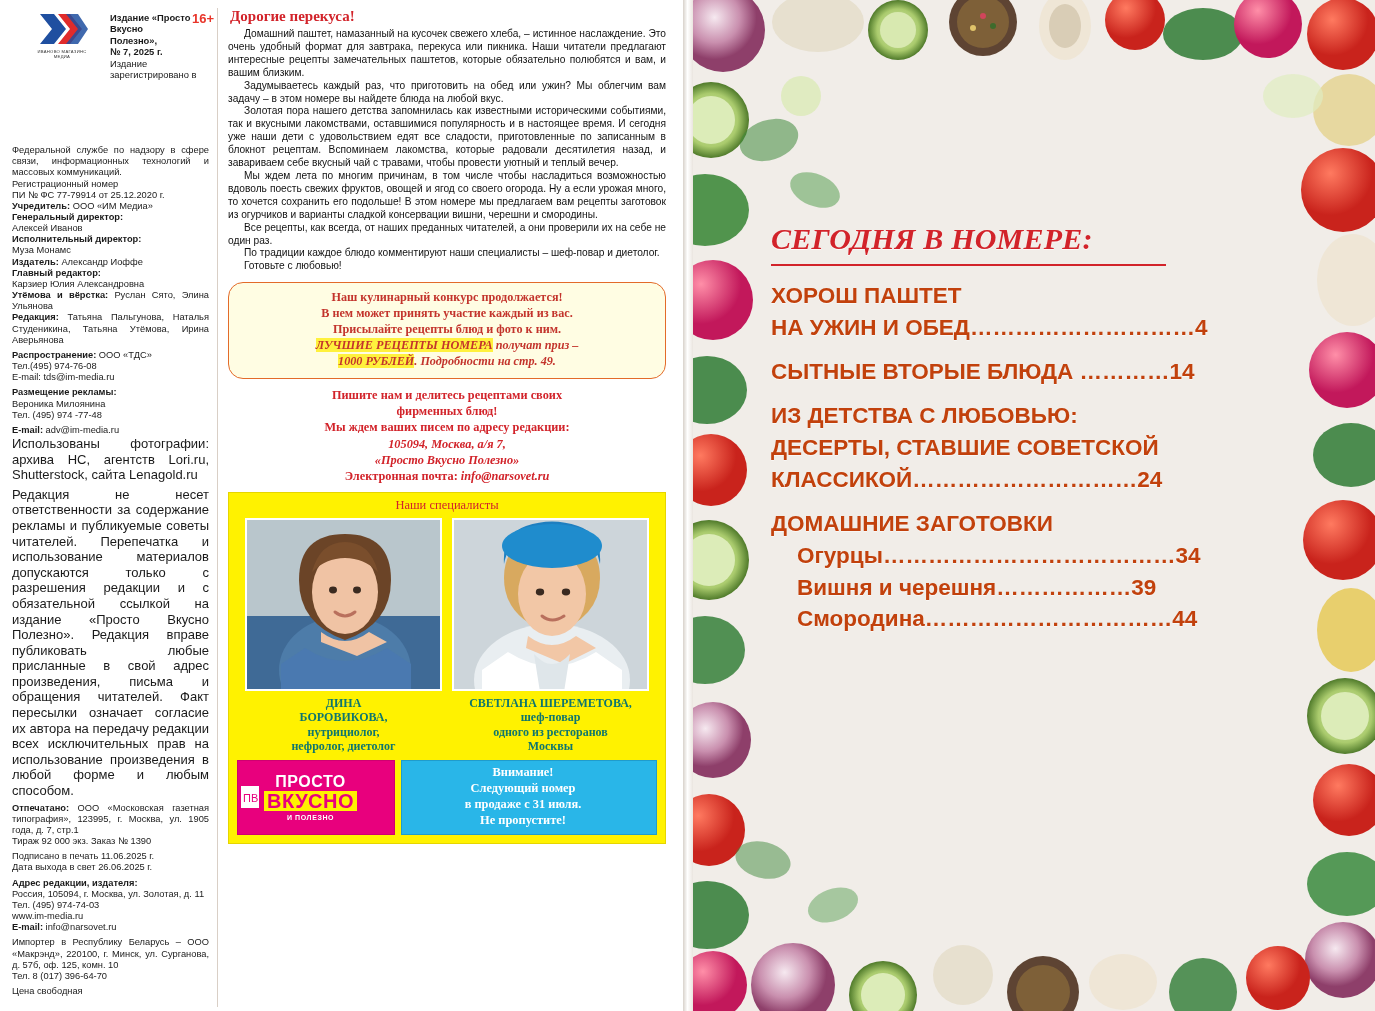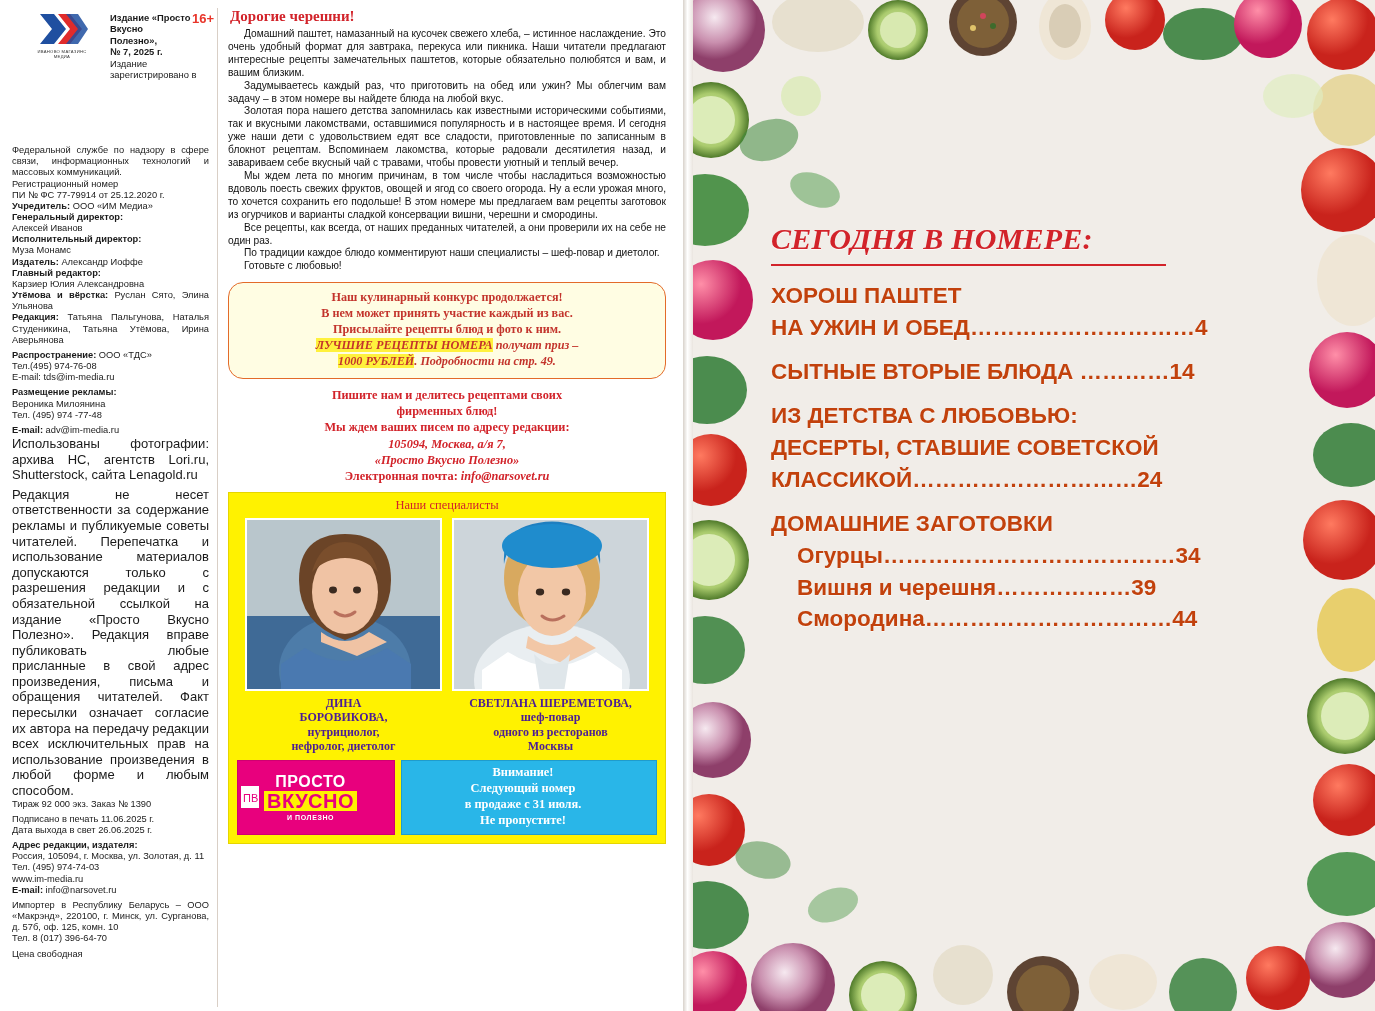--- a/index.html
+++ b/index.html
@@ -82,21 +82,21 @@
     color:#d2232a; font-weight:normal; font-size:12.5px; margin-bottom:5px;
     font-family:"Liberation Serif", serif;
   }
   .spec-row { display:flex; gap:10px; justify-content:center; }
   .spec-card { width:197px; }
   .photo {
     width:197px; height:173px; border:2px solid #ffffff; overflow:hidden; position:relative;
     background:#cfd6da;
   }
   .spec-name {
-    margin-top:5px; color:#4c1d95; font-weight:bold; font-size:12px; line-height:1.22;
+    margin-top:5px; color:#0f766e; font-weight:bold; font-size:12px; line-height:1.22;
     font-family:"Liberation Serif", serif;
   }
   .footer-strip { margin-top:6px; display:flex; gap:6px; align-items:stretch; }
   .brand-logo {
     width:158px; background:#e8007d; position:relative; overflow:hidden;
     border:1px solid #cf0070; display:flex; align-items:center;
   }
   .brand-logo .bl-left {
     width:24px; height:100%; background:#e8007d; display:flex; align-items:center; justify-content:center;
   }
@@ -191,37 +191,38 @@
         <p class="kv"><b>Редакция:</b><span> Татьяна Пальгунова, Наталья Студеникина, Татьяна Утёмова, Ирина Аверьянова</span></p>
         <p class="kv sp"><b>Распространение:</b><span> ООО «ТДС»</span></p>
         <p>Тел.(495) 974-76-08</p>
         <p>E-mail: tds@im-media.ru</p>
         <p class="kv sp"><b>Размещение рекламы:</b></p>
         <p>Вероника Милоянина</p>
         <p>Тел. (495) 974 -77-48</p>
         <p class="kv sp"><b>E-mail:</b><span> adv@im-media.ru</span></p>
         <p class="tiny">Использованы фотографии: архива НС, агентств Lori.ru, Shutterstock, сайта Lenagold.ru</p>
         <p class="tiny sp">Редакция не несет ответственности за содержание рекламы и публикуемые советы читателей. Перепечатка и использование материалов допускаются только с разрешения редакции и с обязательной ссылкой на издание «Просто Вкусно Полезно». Редакция вправе публиковать любые присланные в свой адрес произведения, письма и обращения читателей. Факт пересылки означает согласие их автора на передачу редакции всех исключительных прав на использование произведения в любой форме и любым способом.</p>
+        <p class="kv sp"><b>Отпечатано:</b><span> ООО «Московская газетная типография», 123995, г. Москва, ул. 1905 года, д. 7, стр.1</span></p>
         <p>Тираж 92 000 экз. Заказ № 1390</p>
         <p class="sp">Подписано в печать 11.06.2025 г.</p>
         <p>Дата выхода в свет 26.06.2025 г.</p>
         <p class="kv sp"><b>Адрес редакции, издателя:</b></p>
         <p>Россия, 105094, г. Москва, ул. Золотая, д. 11</p>
         <p>Тел. (495) 974-74-03</p>
         <p>www.im-media.ru</p>
         <p class="kv"><b>E-mail:</b><span> info@narsovet.ru</span></p>
         <p class="sp">Импортер в Республику Беларусь – ООО «Макрэнд», 220100, г. Минск, ул. Сурганова, д. 57б, оф. 125, комн. 10</p>
         <p>Тел. 8 (017) 396-64-70</p>
         <p class="sp">Цена свободная</p>
       </div>
     </div>
 
     <div class="col-main">
 
-      <div class="ed-title">Дорогие черешни!</div>
+      <div class="ed-title">Дорогие перекуса!</div>
 
       <div class="ed-text">
         <p>Домашний паштет, намазанный на кусочек свежего хлеба, – истинное наслаждение. Это очень удобный формат для завтрака, перекуса или пикника. Наши читатели предлагают интересные рецепты замечательных паштетов, которые обязательно полюбятся и вам, и вашим близким.</p>
         <p>Задумываетесь каждый раз, что приготовить на обед или ужин? Мы облегчим вам задачу – в этом номере вы найдете блюда на любой вкус.</p>
         <p>Золотая пора нашего детства запомнилась как известными историческими событиями, так и вкусными лакомствами, оставшимися популярность и в настоящее время. И сегодня уже наши дети с удовольствием едят все сладости, приготовленные по записанным в блокнот рецептам. Вспоминаем лакомства, которые радовали десятилетия назад, и завариваем себе вкусный чай с травами, чтобы провести уютный и теплый вечер.</p>
         <p>Мы ждем лета по многим причинам, в том числе чтобы насладиться возможностью вдоволь поесть свежих фруктов, овощей и ягод со своего огорода. Ну а если урожая много, то хочется сохранить его подольше! В этом номере мы предлагаем вам рецепты заготовок из огурчиков и варианты сладкой консервации вишни, черешни и смородины.</p>
         <p>Все рецепты, как всегда, от наших преданных читателей, а они проверили их на себе не один раз.</p>
         <p>По традиции каждое блюдо комментируют наши специалисты – шеф-повар и диетолог.</p>
         <p>Готовьте с любовью!</p>
       </div>

